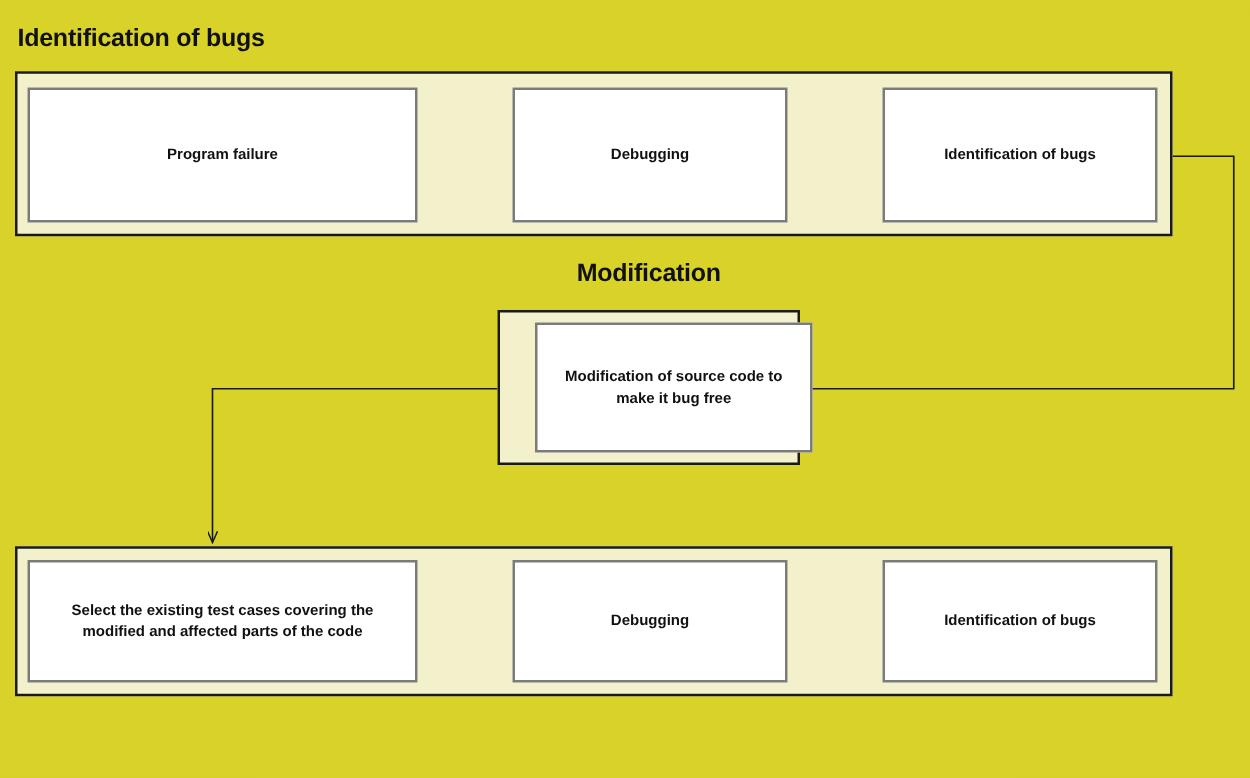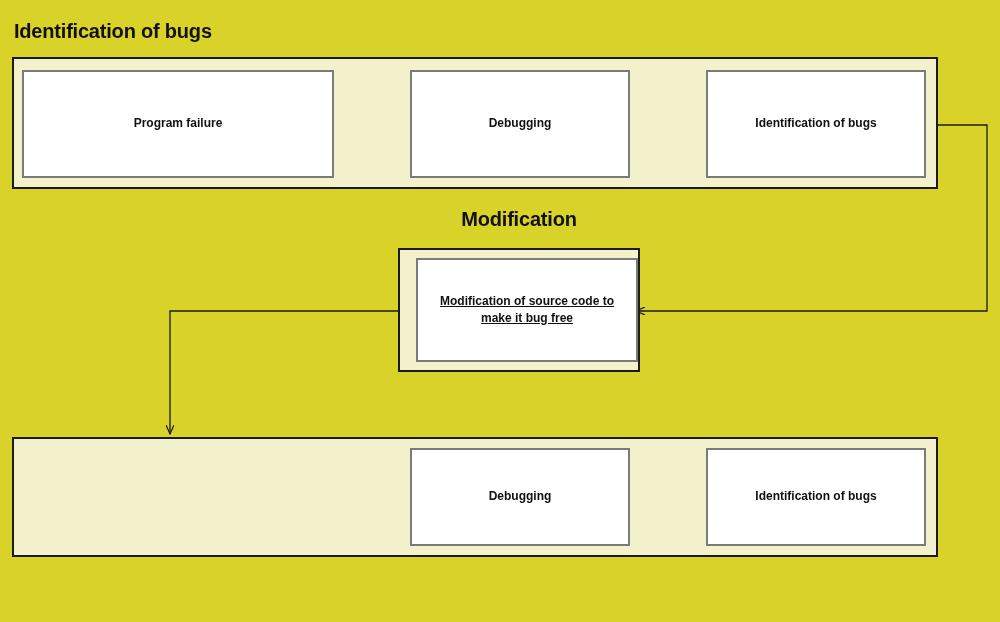--- a/index.html
+++ b/index.html
@@ -61,21 +61,21 @@
     line-height: 1.45;
     padding: 4px 8px;
   }
 
   
   #box-program-failure      { left: 22px;  top: 70px;  width: 312px; height: 108px; }
   #box-debugging-top        { left: 410px; top: 70px;  width: 220px; height: 108px; }
   #box-identification-top   { left: 706px; top: 70px;  width: 220px; height: 108px; }
 
   
-  #box-modification         { left: 416px; top: 258px; width: 222px; height: 104px; text-decoration: underline; }
+  #box-modification         { left: 428px; top: 258px; width: 222px; height: 104px; }
 
   
   #box-select-tests         { left: 22px;  top: 448px; width: 312px; height: 98px; }
   #box-debugging-bottom     { left: 410px; top: 448px; width: 220px; height: 98px; }
   #box-identification-bot   { left: 706px; top: 448px; width: 220px; height: 98px; }
 
   
   #connectors {
     position: absolute;
     left: 0; top: 0;
@@ -121,18 +121,19 @@
   <div class="pbox" id="box-debugging-top">Debugging</div>
 
   <div class="pbox" id="box-identification-top">Identification of bugs</div>
 
   <div class="band" id="band-mid"></div>
 
   <div class="pbox" id="box-modification">Modification of source code to make it bug free</div>
 
   <div class="band" id="band-bottom"></div>
 
+  <div class="pbox" id="box-select-tests">Select the existing test cases covering the modified and affected parts of the code</div>
 
   <div class="pbox" id="box-debugging-bottom">Debugging</div>
 
   <div class="pbox" id="box-identification-bot">Identification of bugs</div>
 
 </div>
 
 </body></html>

